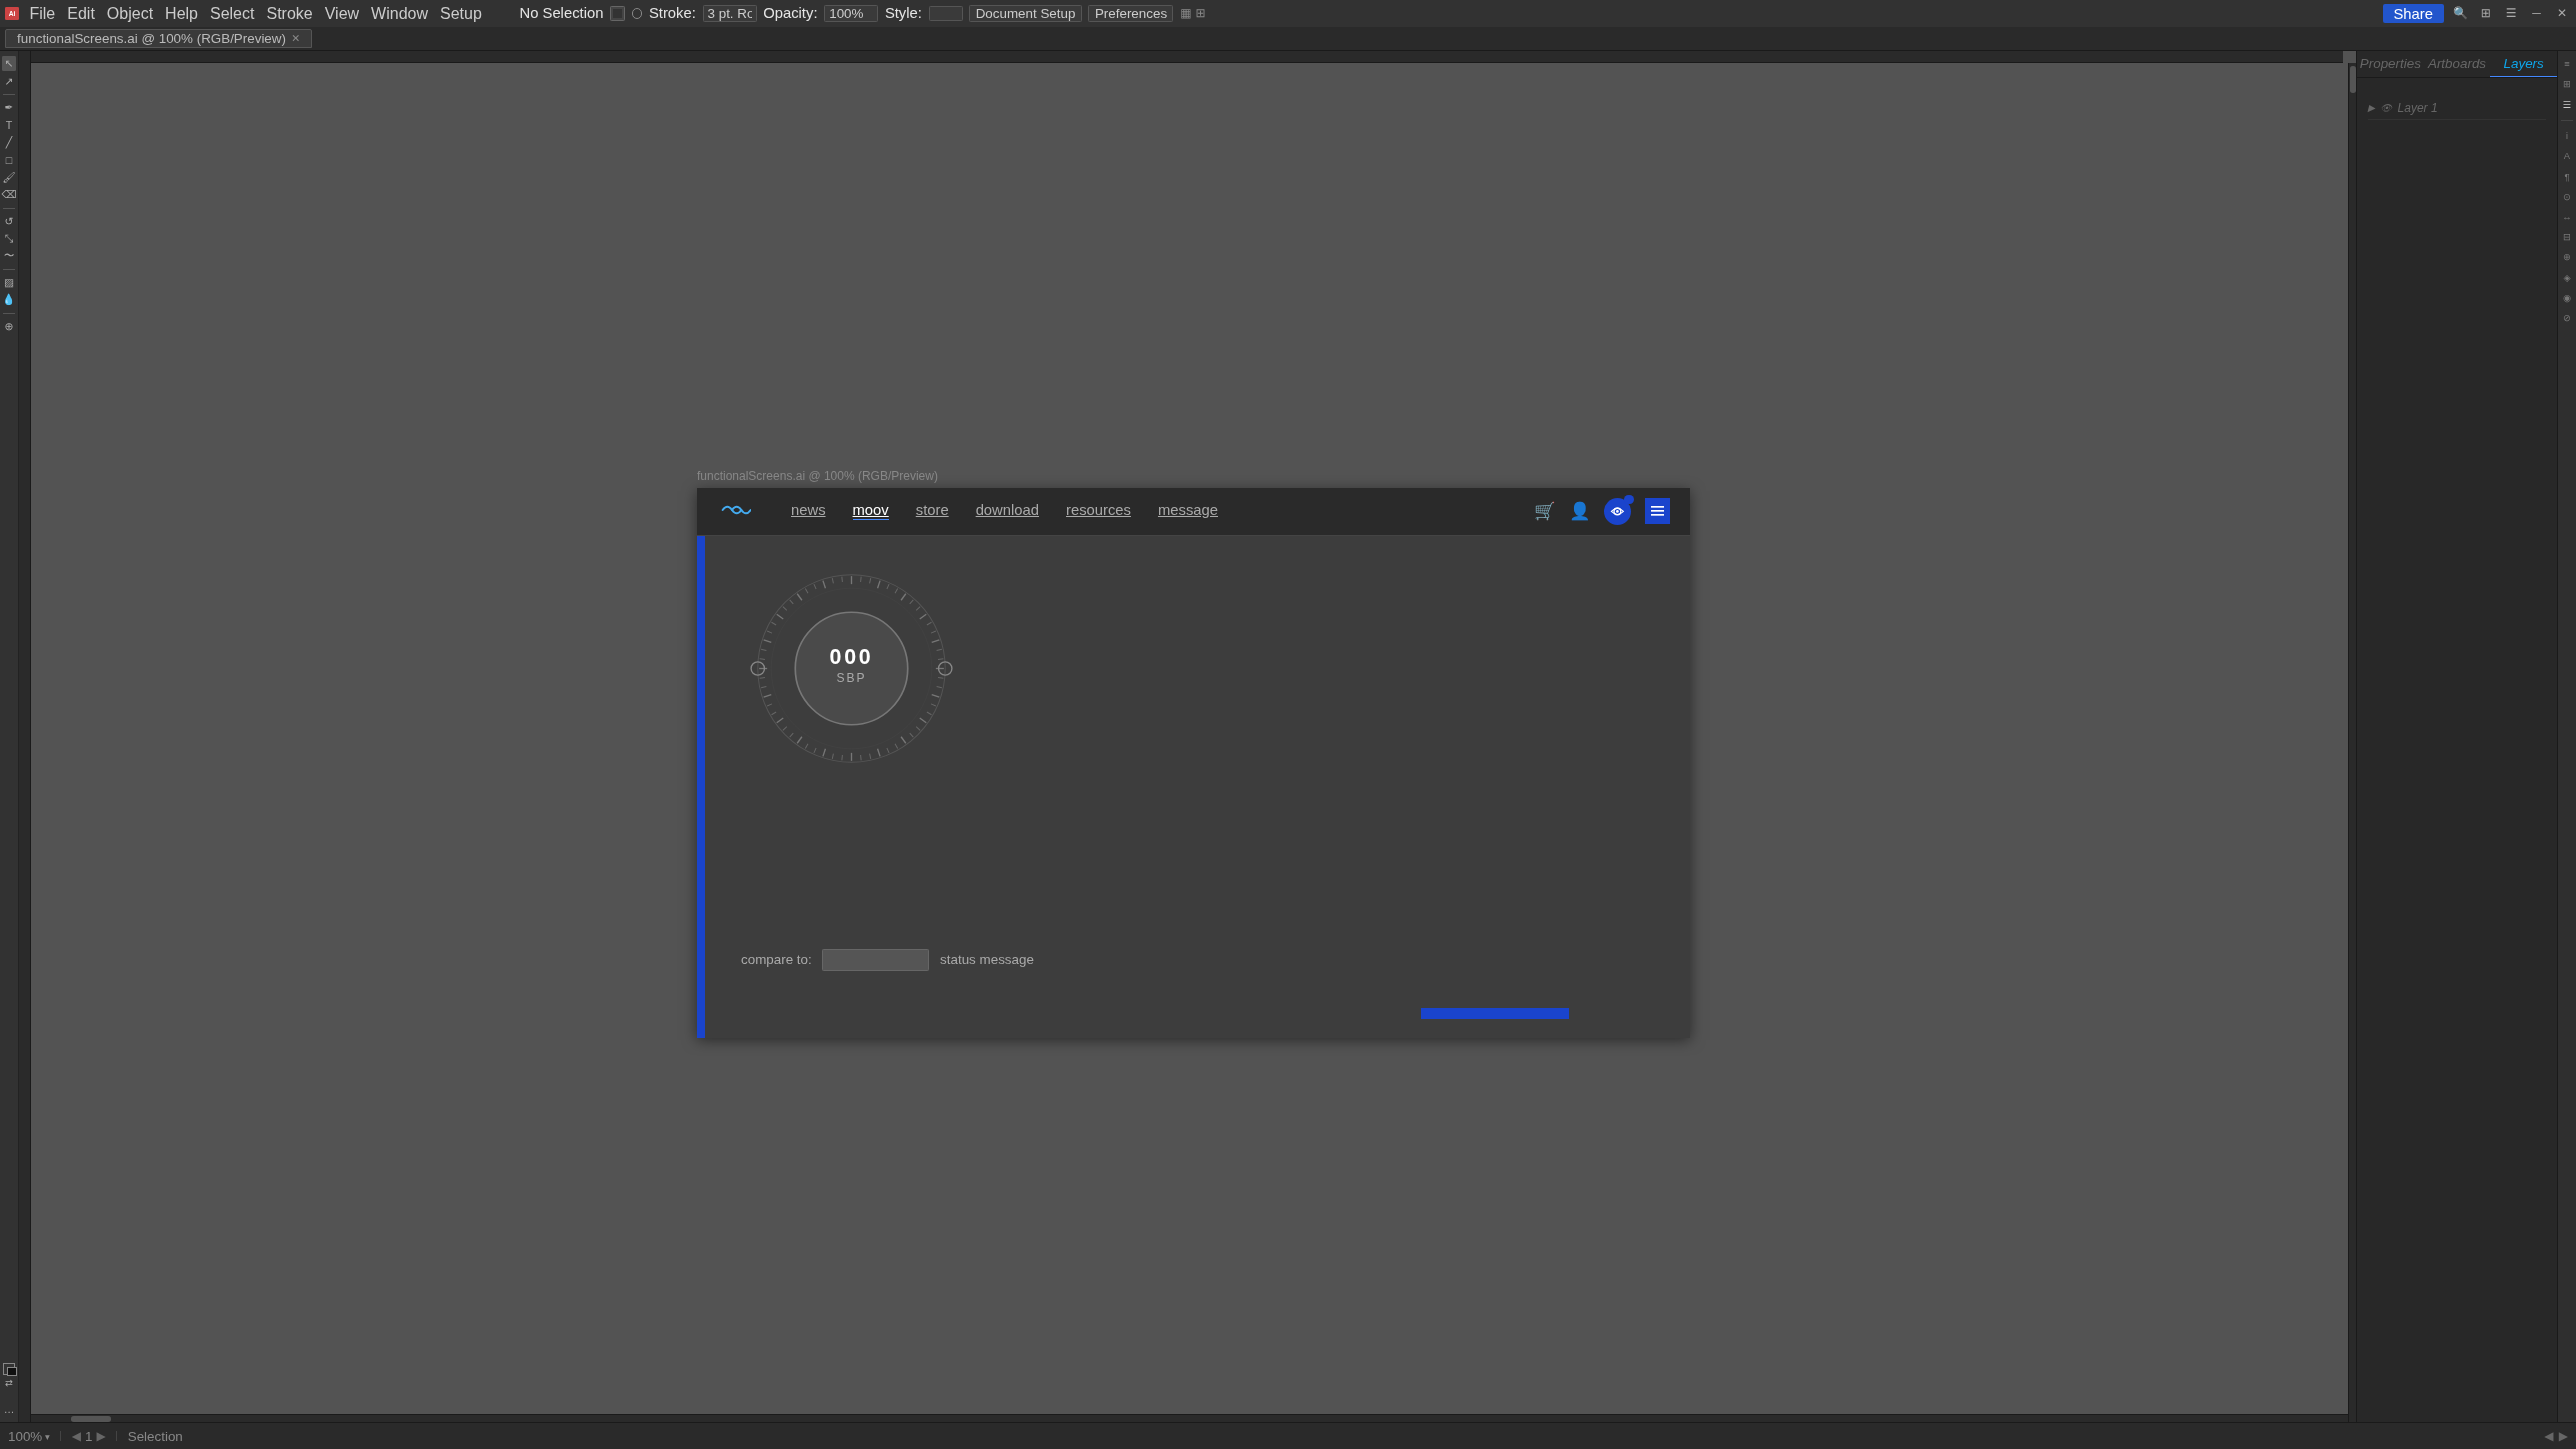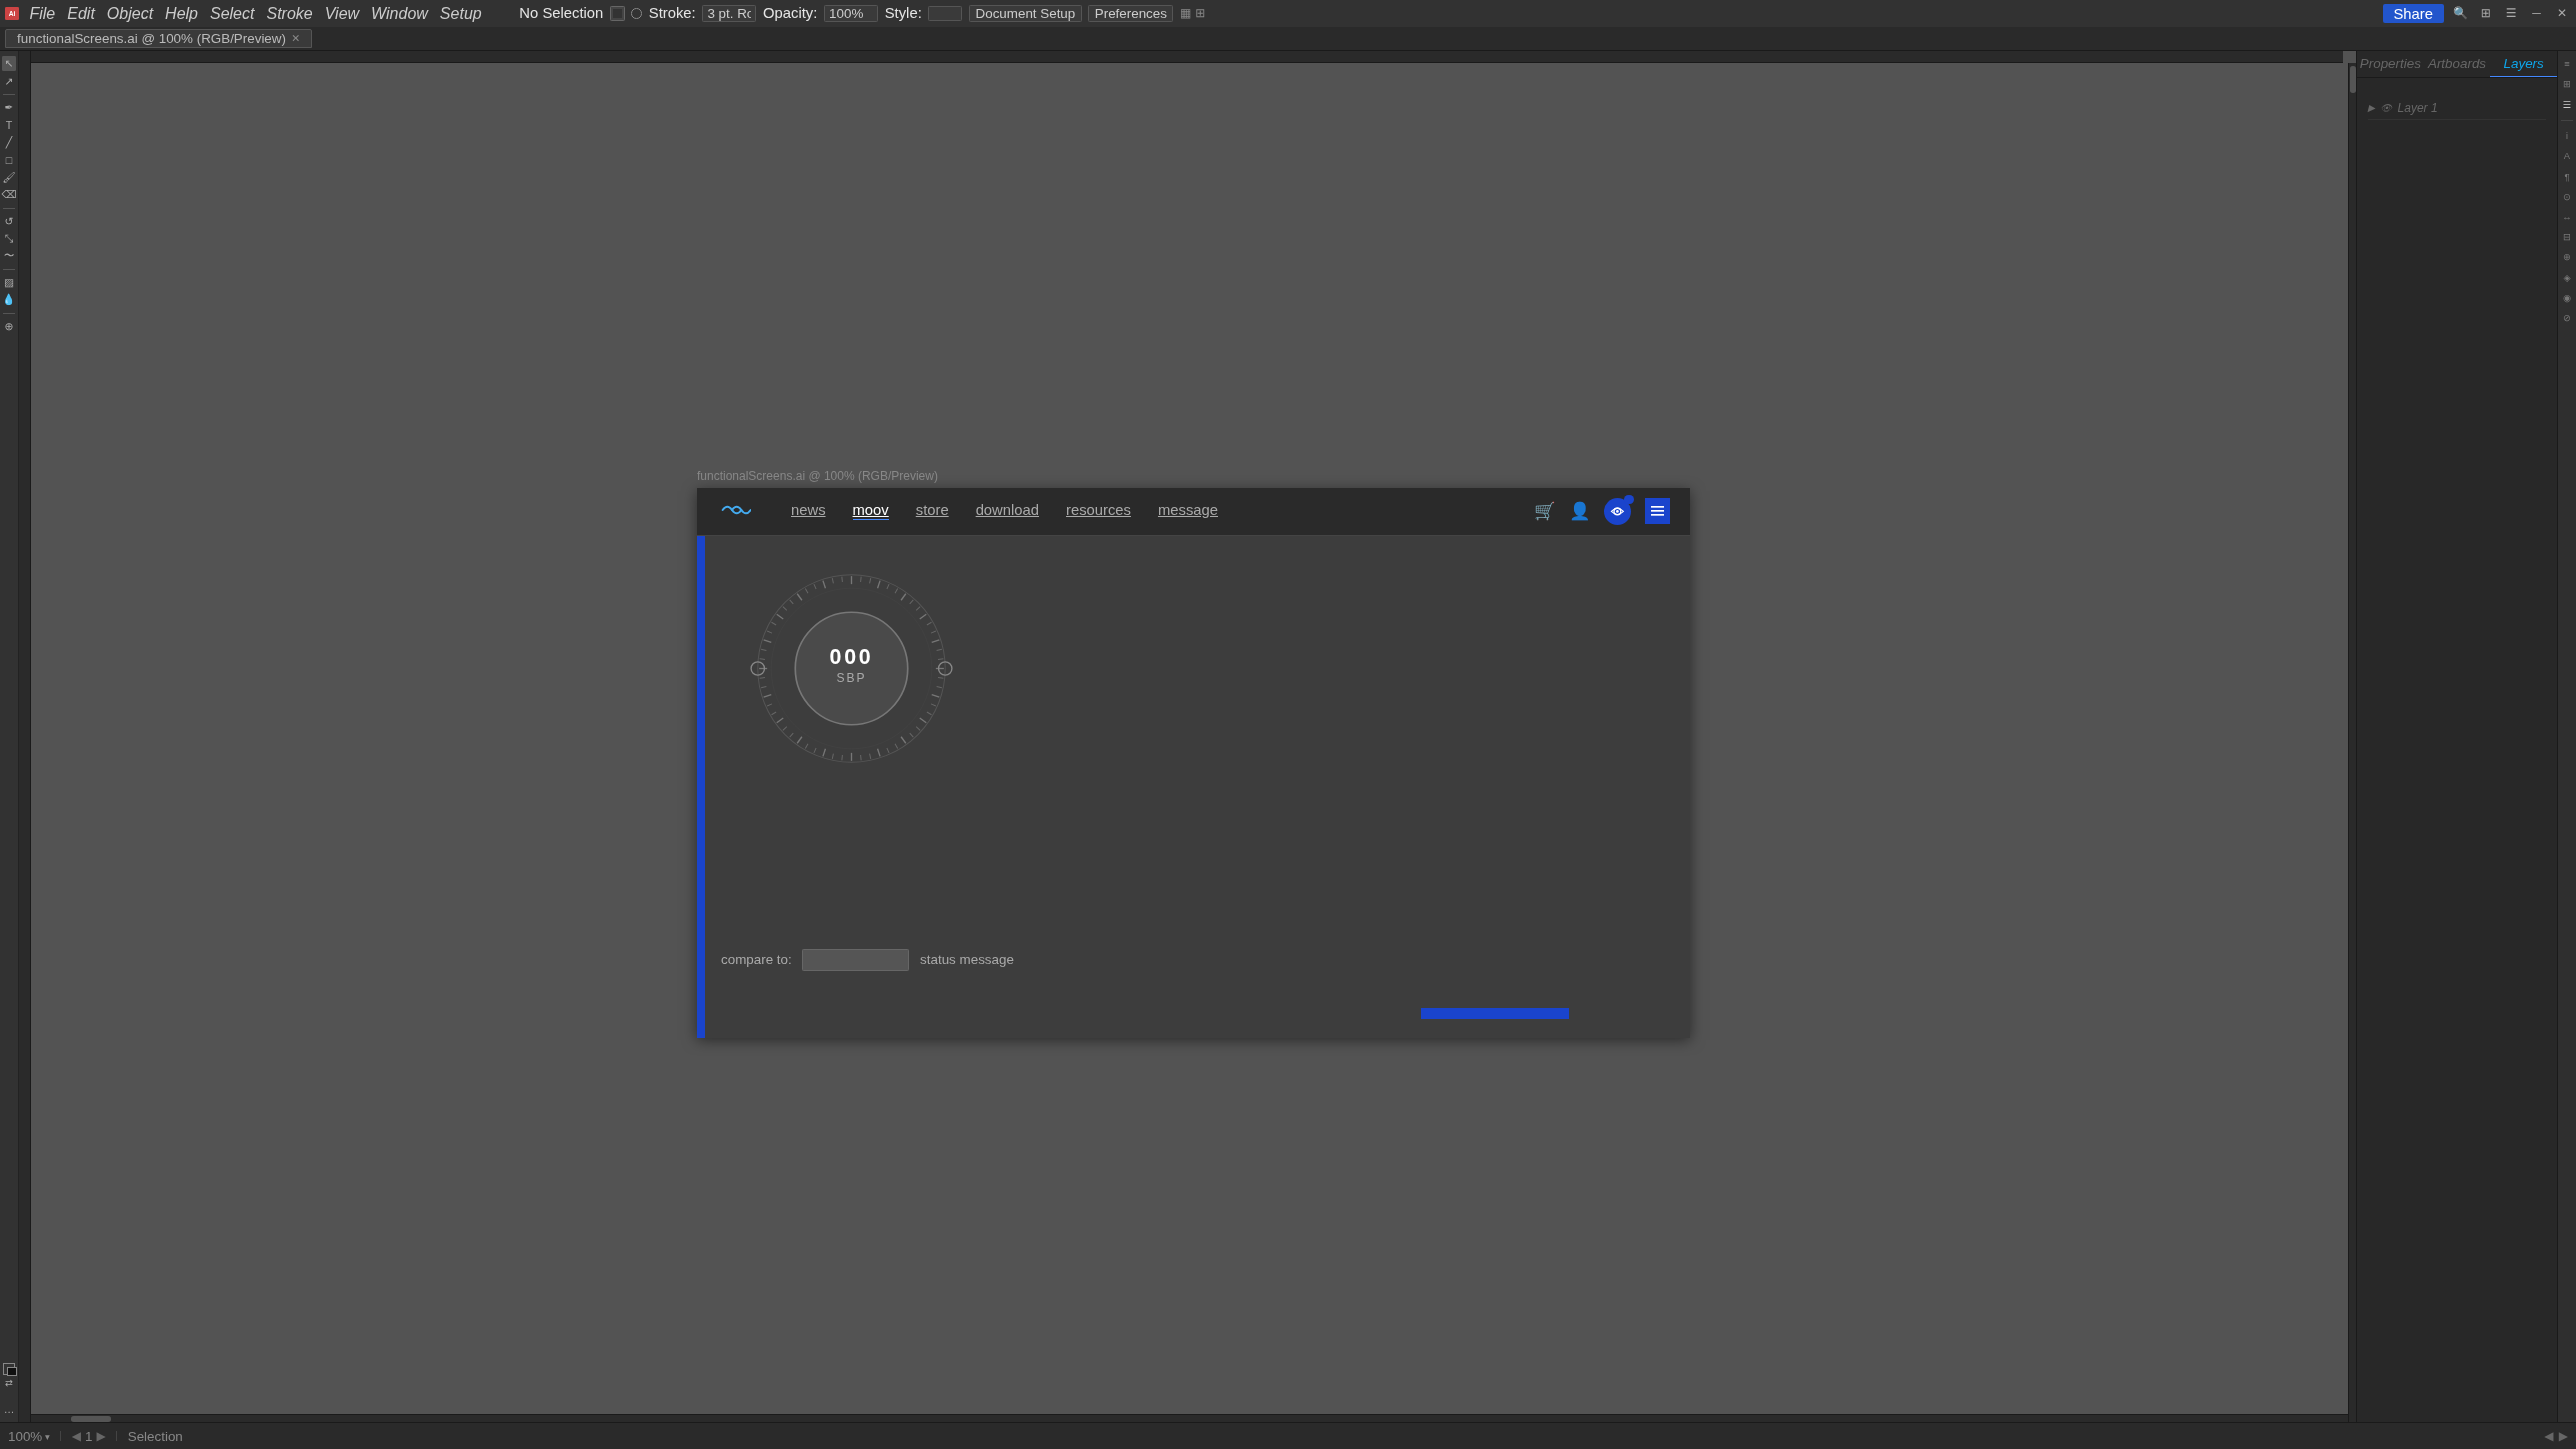--- a/index.html
+++ b/index.html
@@ -33,21 +33,20 @@
     }
     .menu-items {
       display: flex;
       gap: 12px;
       align-items: center;
     }
     .menu-item {
       color: #cccccc;
       font-size: 16px;
       cursor: pointer;
-      font-style: italic;
     }
     .toolbar-label {
       color: #e5e5e5;
       font-size: 14.8px;
     }
     .toolbar-input {
       background: #3a3a3a;
       border: 0.7px solid #555;
       color: #ccc;
       font-size: 13.4px;
@@ -591,21 +590,21 @@
 
             <text x="190" y="173" text-anchor="middle" fill="white" font-size="32" font-weight="bold" font-family="Arial" letter-spacing="4">000</text>
             <text x="190" y="200" text-anchor="middle" fill="#aaa" font-size="18" font-family="Arial" letter-spacing="3">SBP</text>
 
             <circle cx="50" cy="180" r="10" fill="none" stroke="#888" stroke-width="2"></circle>
 
             <circle cx="330" cy="180" r="10" fill="none" stroke="#888" stroke-width="2"></circle>
           </svg>
         </div>
 
-        <div style="position: absolute; bottom: 67px; left: 24px; display: flex; flex-direction: column; gap: 8px;">
+        <div style="position: absolute; bottom: 67px; left: 44px; display: flex; flex-direction: column; gap: 8px;">
           <div style="display: flex; align-items: center; gap: 10.7px;">
             <span style="color: #aaa; font-size: 13.4px;">compare to:</span>
             <div style="width: 107px; height: 21.5px; background: #555; border: 0.7px solid #666; border-radius: 1.3px;"></div>
             <span style="color: #aaa; font-size: 13.4px;">status message</span>
           </div>
         </div>
 
         <div style="position: absolute; left: 0; top: 48px; bottom: 0; width: 8px; background: #1a44cc;"></div>
 
         <div style="position: absolute; bottom: 19px; right: 121px; width: 148px; height: 10.7px; background: #1a44cc;"></div>

